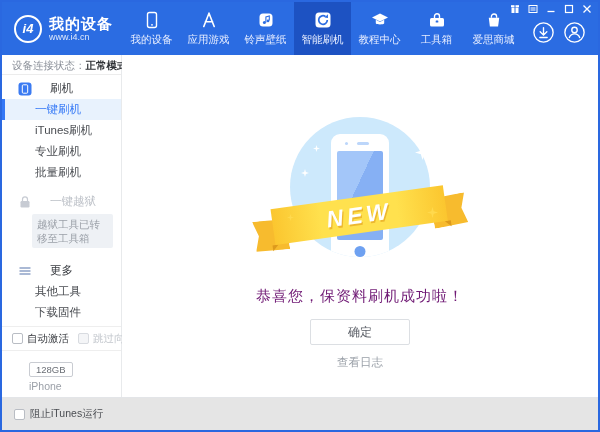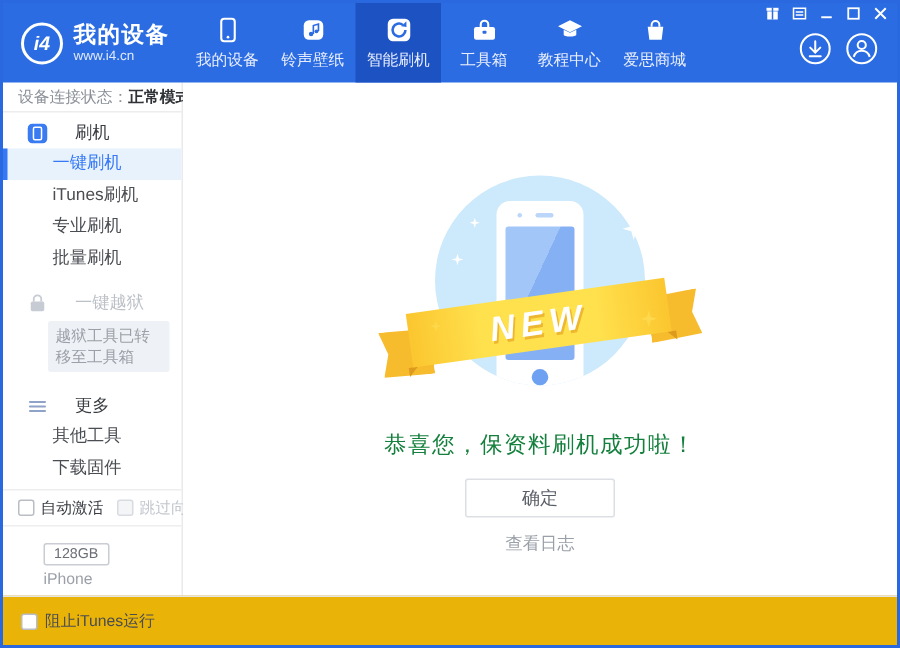--- a/index.html
+++ b/index.html
@@ -79,28 +79,28 @@
           display:flex; align-items:center; justify-content:center; }
   .band-text { font-size:23px; font-weight:900; font-style:italic; color:#fff; letter-spacing:4px;
                text-shadow:1px 2px 0 rgba(222,150,21,.55); }
   .sp { position:absolute; clip-path:polygon(50% 0,61% 39%,100% 50%,61% 61%,50% 100%,39% 61%,0 50%,39% 39%); }
   .sp-w { background:#ffffff; } .sp-y { background:#ffd94d; }
   .sp1 { left:170px; top:28px; width:15px; height:15px; }
   .sp2 { left:56px;  top:52px; width:8px;  height:8px; }
   .sp3 { left:182px; top:90px; width:11px; height:11px; }
   .sp4 { left:42px;  top:97px; width:7px;  height:7px; }
   .sp5 { left:68px;  top:28px; width:7px;  height:7px; }
-  .message { margin-top:24px; font-size:15px; color:#15803d; letter-spacing:1px; }
+  .message { margin-top:24px; font-size:15px; color:#701a75; letter-spacing:1px; }
   .confirm { margin-top:13px; width:100px; height:26px; background:#fff; border:1px solid #dcdfe3;
              border-radius:2px; font-size:12px; color:#5a5e66; display:flex; align-items:center;
              justify-content:center; cursor:pointer; }
   .view-log { margin-top:10px; font-size:11.5px; color:#9aa0a8; cursor:pointer; }
 
   
-  .statusbar { height:24px; flex:none; border-top:1px solid #e3e5e8; background:#eab308;
+  .statusbar { height:24px; flex:none; border-top:1px solid #e3e5e8; background:#e5e5e5;
                display:flex; align-items:center; padding:16px 12px; font-size:10.5px; color:#4a4d52; }
   .sb-left { display:flex; align-items:center; gap:5px; cursor:pointer; }
   .sb-right { margin-left:auto; display:flex; align-items:center; }
   .sb-div { width:1px; height:10px; background:#d9dcdf; margin:0 11px; }
   .sb-link { cursor:pointer; }
   svg { display:block; }
 </style>
 </head>
 <body>
 
@@ -121,20 +121,28 @@
           <svg width="20" height="20" viewBox="0 0 20 20">
               <rect x="5.5" y="2.5" width="9" height="15" rx="2" fill="none" stroke="#fff" stroke-width="1.4"></rect>
               <circle cx="10" cy="14.8" r="0.9" fill="#fff"></circle>
             </svg>
         </span>
         <span class="nav-label">我的设备</span>
       </div>
       <div class="nav-item">
         <span class="nav-icon">
           <svg width="20" height="20" viewBox="0 0 20 20">
+              <path d="M10 3.2 4.8 16.5 M10 3.2 15.2 16.5 M6.4 11.8h7.2" fill="none" stroke="#fff" stroke-width="1.6" stroke-linecap="round"></path>
+            </svg>
+        </span>
+        <span class="nav-label">应用游戏</span>
+      </div>
+      <div class="nav-item">
+        <span class="nav-icon">
+          <svg width="20" height="20" viewBox="0 0 20 20">
               <rect x="3.5" y="3.5" width="13" height="13" rx="3.5" fill="#fff"></rect>
               <circle cx="8.4" cy="12.6" r="1.5" fill="#2b6ce2"></circle>
               <path d="M9.9 12.6V7l3.4-1v4.6" fill="none" stroke="#2b6ce2" stroke-width="1.1"></path>
               <circle cx="12" cy="10.9" r="1.3" fill="#2b6ce2"></circle>
             </svg>
         </span>
         <span class="nav-label">铃声壁纸</span>
       </div>
       <div class="nav-item active">
         <span class="nav-icon">
@@ -142,35 +150,35 @@
               <rect x="2.5" y="2.5" width="15" height="15" rx="3.5" fill="#fff"></rect>
               <path d="M14.3 10a4.3 4.3 0 1 1-1.7-3.4" fill="none" stroke="#2b6ce2" stroke-width="1.7"></path>
               <path d="M14.9 4.2 15 8l-3.4-.5z" fill="#2b6ce2"></path>
             </svg>
         </span>
         <span class="nav-label">智能刷机</span>
       </div>
       <div class="nav-item">
         <span class="nav-icon">
           <svg width="20" height="20" viewBox="0 0 20 20">
+              <polygon points="10,3.5 18,7.5 10,11.5 2,7.5" fill="#fff"></polygon>
+              <path d="M5.8 9.8v3.4c0 1.6 8.4 1.6 8.4 0V9.8l-4.2 2.1z" fill="#fff"></path>
+            </svg>
+        </span>
+        <span class="nav-label">教程中心</span>
+      </div>
+      <div class="nav-item">
+        <span class="nav-icon">
+          <svg width="20" height="20" viewBox="0 0 20 20">
               <rect x="3" y="8" width="14" height="8.5" rx="1.5" fill="#fff"></rect>
               <path d="M7.5 8V6.3a2.5 2.5 0 0 1 5 0V8" fill="none" stroke="#fff" stroke-width="1.4"></path>
               <rect x="8.7" y="10.5" width="2.6" height="2" rx="0.5" fill="#2b6ce2"></rect>
             </svg>
         </span>
         <span class="nav-label">工具箱</span>
-      </div>
-      <div class="nav-item">
-        <span class="nav-icon">
-          <svg width="20" height="20" viewBox="0 0 20 20">
-              <polygon points="10,3.5 18,7.5 10,11.5 2,7.5" fill="#fff"></polygon>
-              <path d="M5.8 9.8v3.4c0 1.6 8.4 1.6 8.4 0V9.8l-4.2 2.1z" fill="#fff"></path>
-            </svg>
-        </span>
-        <span class="nav-label">教程中心</span>
       </div>
       <div class="nav-item">
         <span class="nav-icon">
           <svg width="20" height="20" viewBox="0 0 20 20">
               <path d="M4.8 7.8h10.4l-1.1 8.7H5.9z" fill="#fff"></path>
               <path d="M7.4 7.8V6.6a2.6 2.6 0 0 1 5.2 0v1.2" fill="none" stroke="#fff" stroke-width="1.3"></path>
             </svg>
         </span>
         <span class="nav-label">爱思商城</span>
       </div>

